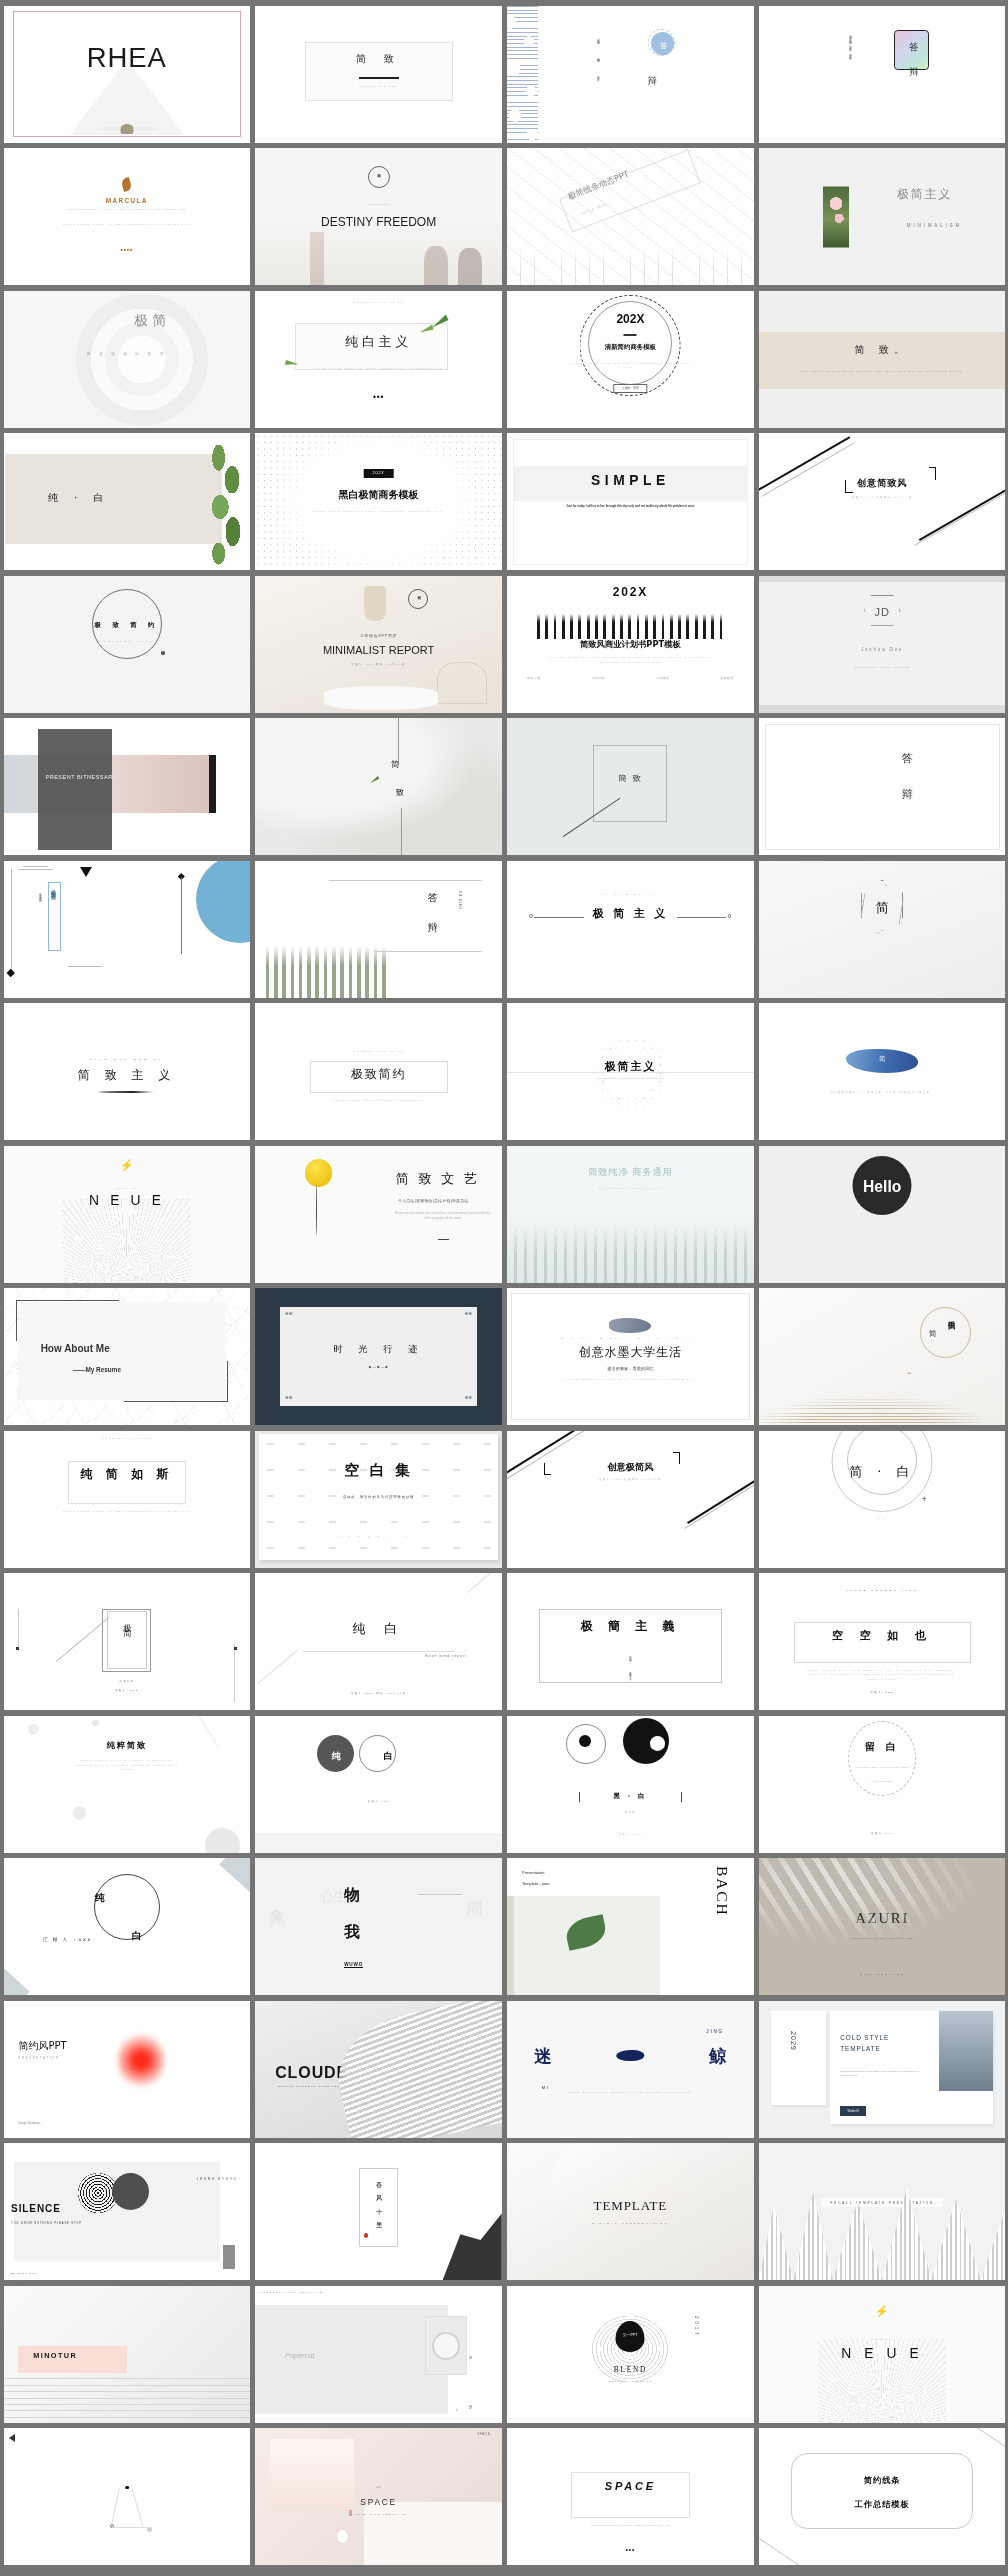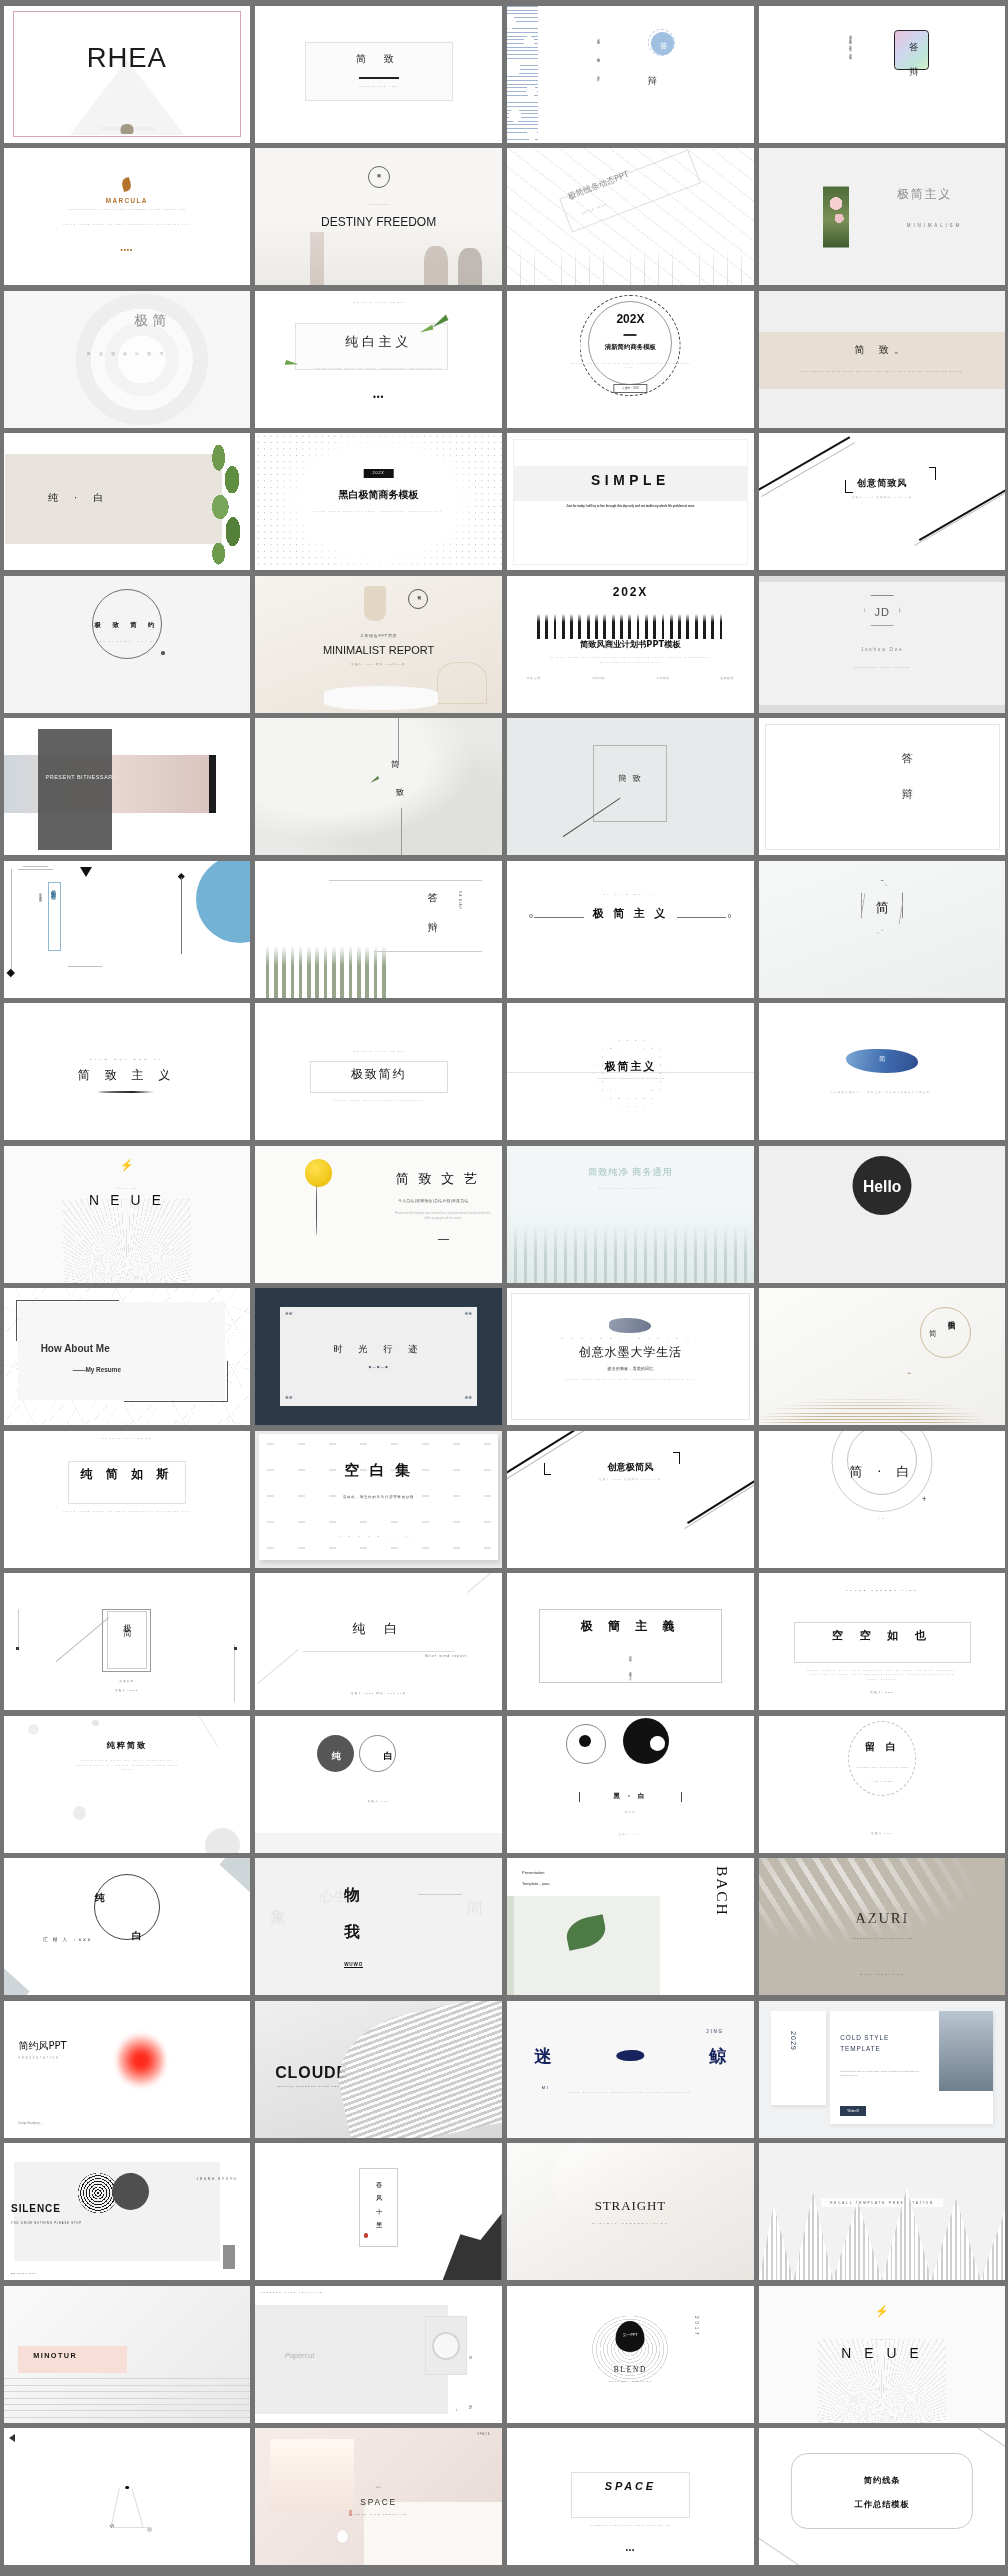--- a/index.html
+++ b/index.html
@@ -865,21 +865,21 @@
     <div class="box-outline" style="left:42%;right:42%;top:18%;bottom:24%;background:transparent;border-color:#ccc;"></div>
     <div class="c cjk" style="top:24%;font-size:6.4px;color:#111;writing-mode:vertical-rl;text-orientation:upright;letter-spacing:2.8px;">春 风 十 里</div>
     <div style="position:absolute;left:44%;top:66%;width:4.6px;height:4.6px;border-radius:50%;background:#c0392b;"></div>
     <div style="position:absolute;right:0;bottom:0;width:24%;height:54%;background:#1e1e1e;clip-path:polygon(0 100%,30% 38%,64% 46%,100% 10%,100% 100%);opacity:.9;"></div>
   </div>
 </div>
 
 <div class="cell">
   <div class="slide" style="background:linear-gradient(150deg,#fbfbfa,#e9e6e2);">
     <div style="position:absolute;left:18%;top:-6%;width:52%;height:70%;background:linear-gradient(150deg,#ffffff,#eeeae5);border-radius:50% 40% 44% 60%;opacity:.85;"></div>
-    <div class="c" style="top:40%;font-size:13px;font-family:'Liberation Serif',serif;letter-spacing:0.9px;color:#1a1a1a;">STRAIGHT</div>
+    <div class="c" style="top:40%;font-size:13px;font-family:'Liberation Serif',serif;letter-spacing:0.9px;color:#1a1a1a;">TEMPLATE</div>
     <div class="c tiny2" style="top:58%;letter-spacing:2.4px;color:#6a6a6a;">MINIMAL PRESENTATION</div>
   </div>
 </div>
 
 <div class="cell">
   <div class="slide spikes">
     <div class="c" style="top:40%;background:rgba(255,255,255,.78);padding:2.8px 9.2px;font-size:3.1px;letter-spacing:1.8px;color:#555;">RECALL TEMPLATE PRESENTATION</div>
   </div>
 </div>
 

